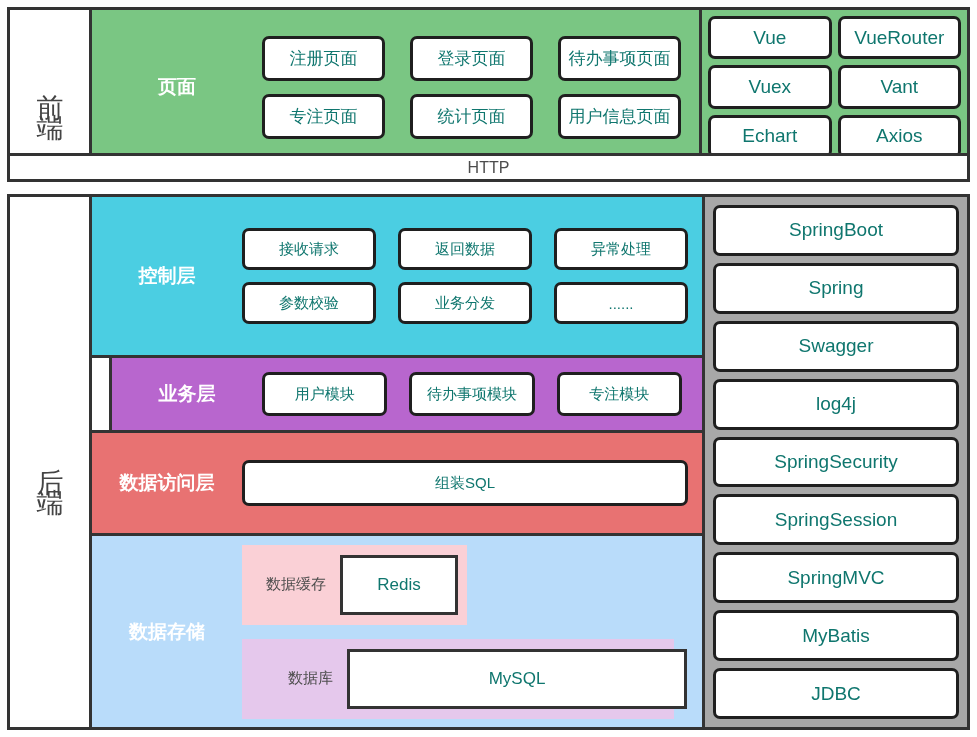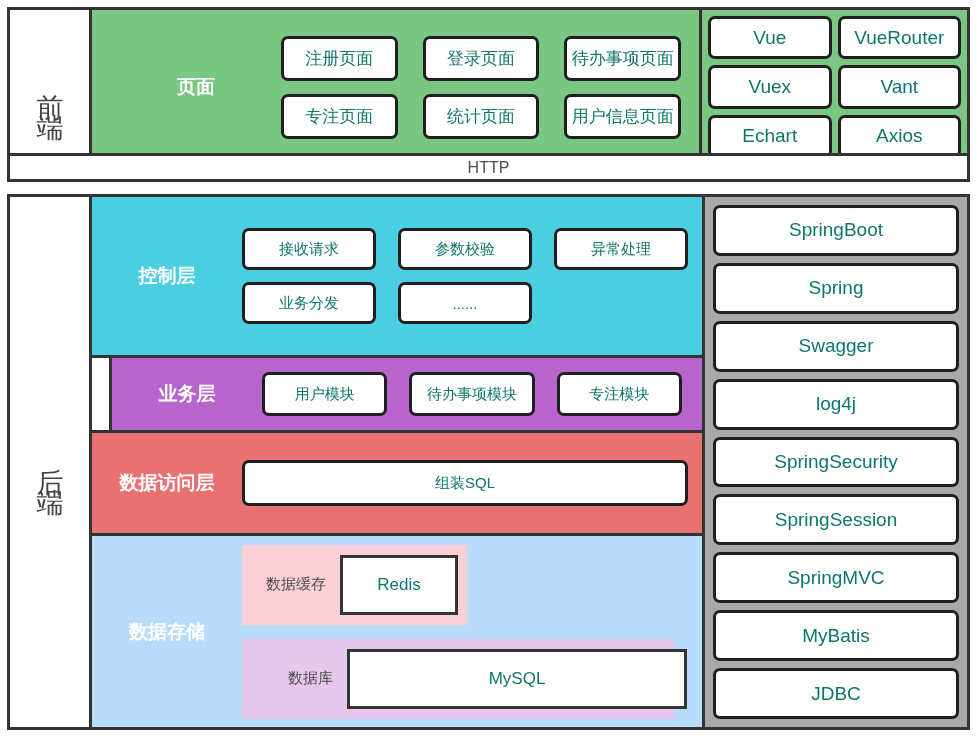--- a/index.html
+++ b/index.html
@@ -51,21 +51,20 @@
     display: flex;
     align-items: center;
     min-width: 0;
   }
   .panel-title {
     flex: 0 0 auto;
     color: #ffffff;
     font-size: 19px;
     font-weight: bold;
     text-align: center;
-    margin-left: 19px;
   }
   .panel-content { flex: 1 1 auto; min-width: 0; }
 
   
   .node {
     background: #ffffff;
     border: 3px solid #1f1f1f;
     border-radius: 7px;
     display: flex;
     align-items: center;
@@ -232,22 +231,23 @@
 
     <div class="rowbody">
 
       <div style="width:616px; margin-left:-3px; display:flex; flex-direction:column;">
 
         <div class="layer" style="background:#4bcee2; height:164px;">
           <div class="layer-title">控制层</div>
           <div class="layer-nodes">
             <div class="ctrl-grid">
               <div class="node">接收请求</div>
+              <div class="node">返回数据</div>
+              <div class="node">异常处理</div>
               <div class="node">参数校验</div>
-              <div class="node">异常处理</div>
               <div class="node">业务分发</div>
               <div class="node">......</div>
             </div>
           </div>
         </div>
 
         <div class="layer" style="background:#b866ce; height:78px; margin-top:-3px;margin-left:20px;">
           <div class="layer-title">业务层</div>
           <div class="layer-nodes">
             <div class="biz-grid">

